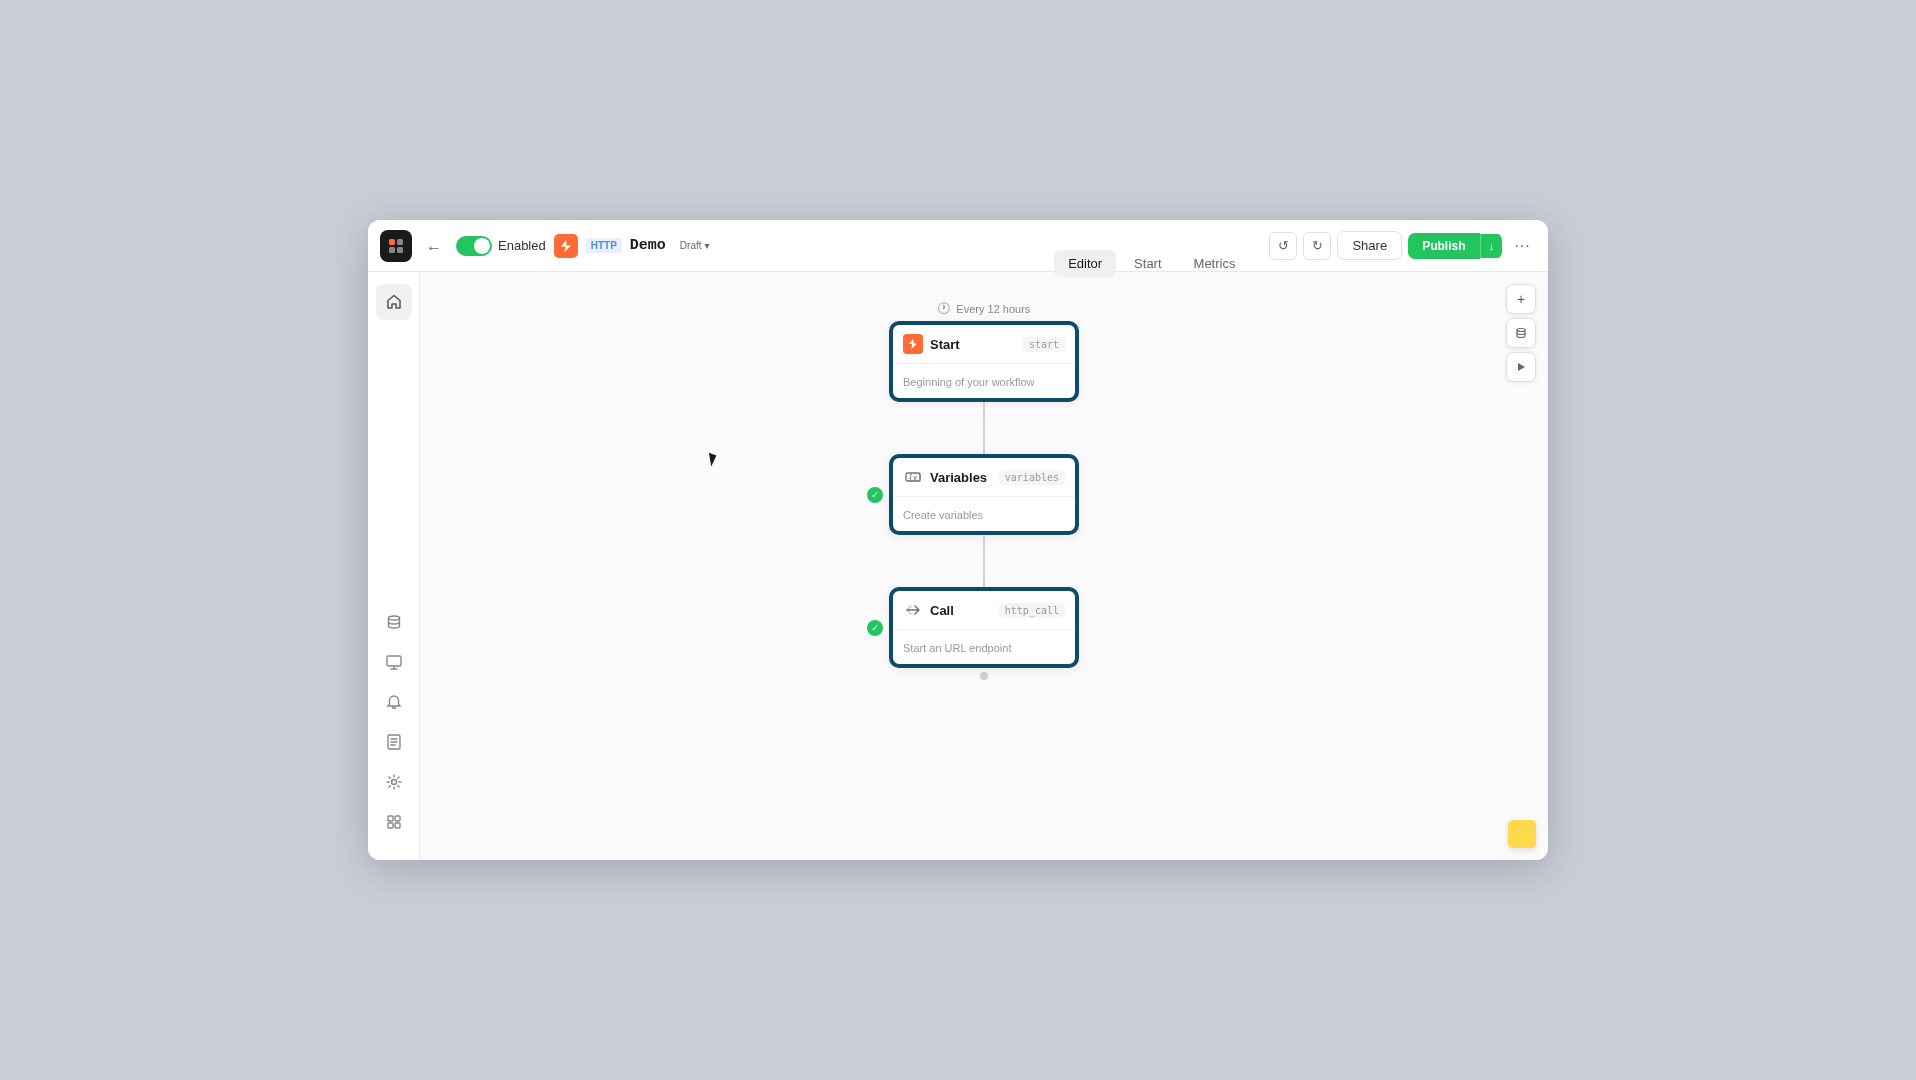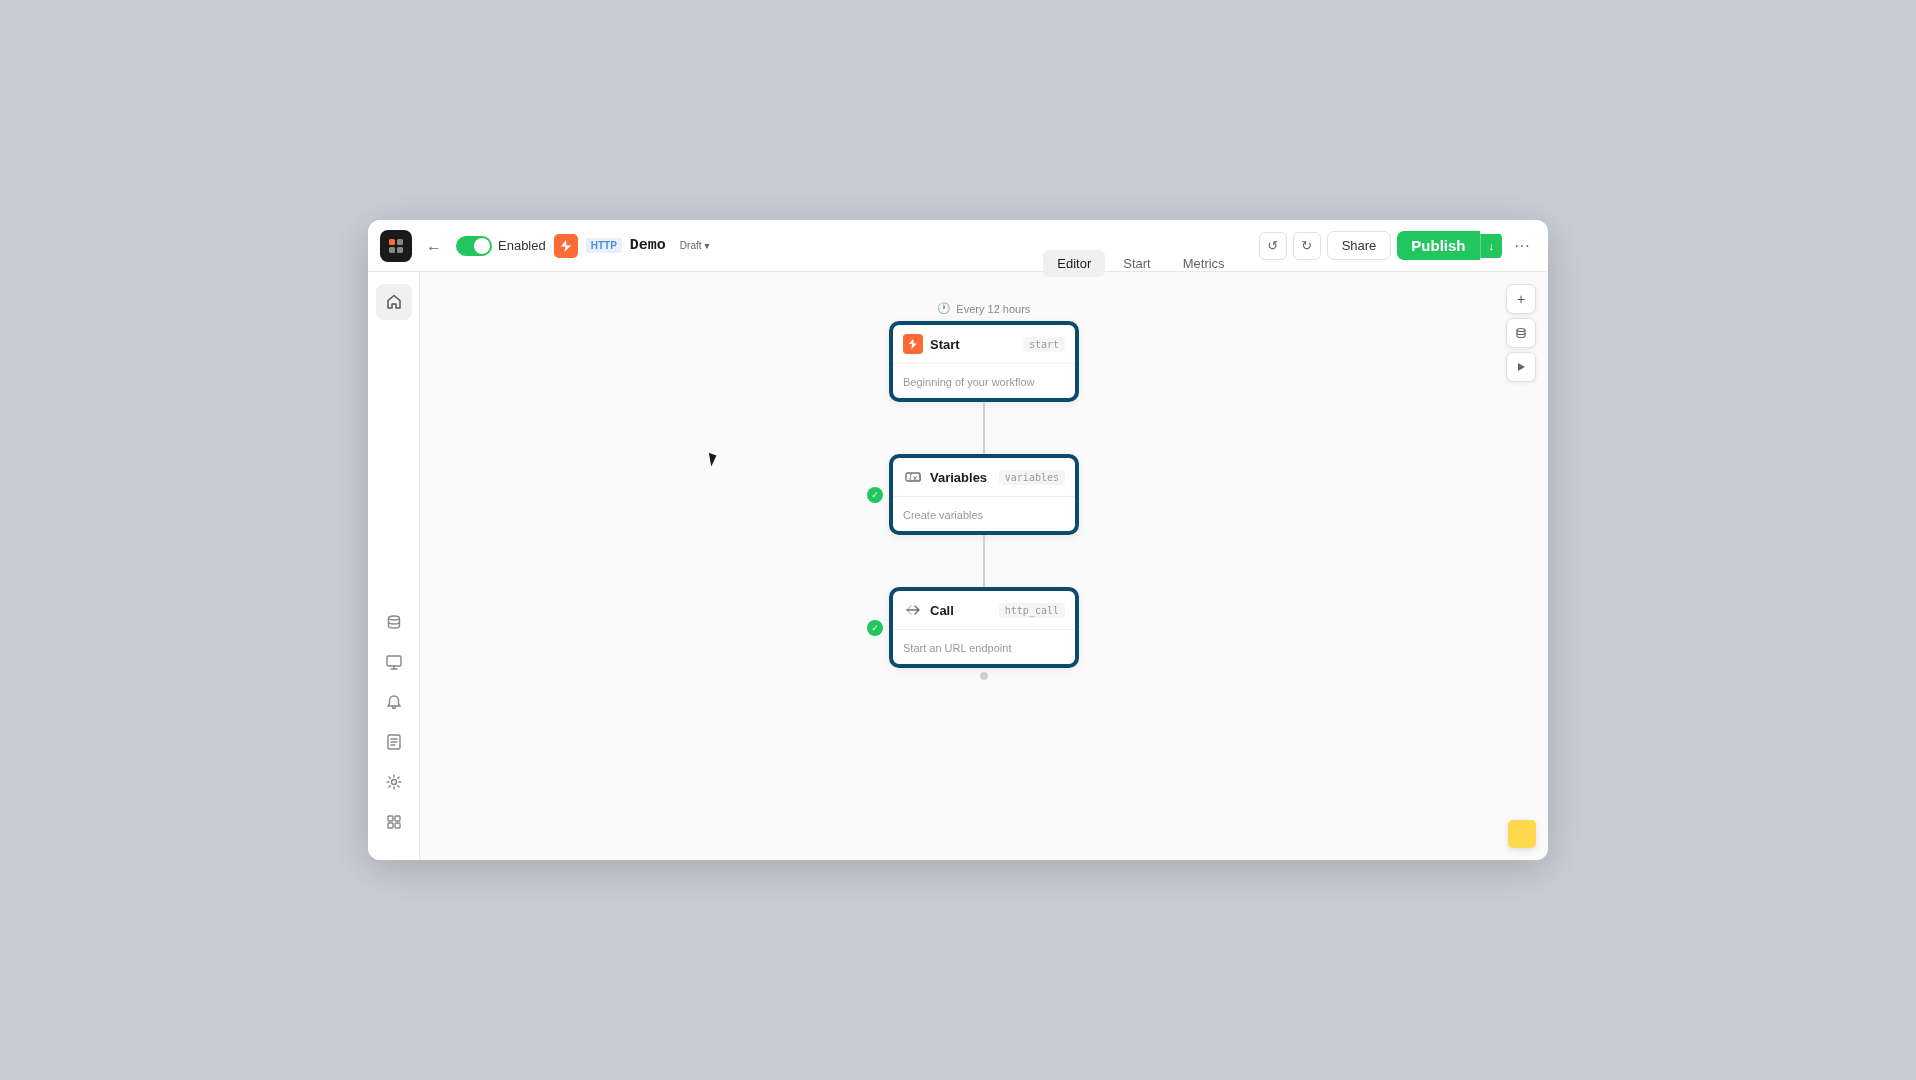--- a/index.html
+++ b/index.html
@@ -168,21 +168,21 @@
       align-items: center;
       gap: 0;
       border-radius: 7px;
       overflow: hidden;
     }
     .publish-main {
       padding: 6px 14px;
       background: #22c55e;
       border: none;
       cursor: pointer;
-      font-size: 15px;
+      font-size: 12px;
       font-weight: 600;
       color: #fff;
     }
     .publish-arrow {
       padding: 6px 8px;
       background: #22c55e;
       border: none;
       border-left: 1px solid rgba(255,255,255,0.3);
       cursor: pointer;
       font-size: 11px;

